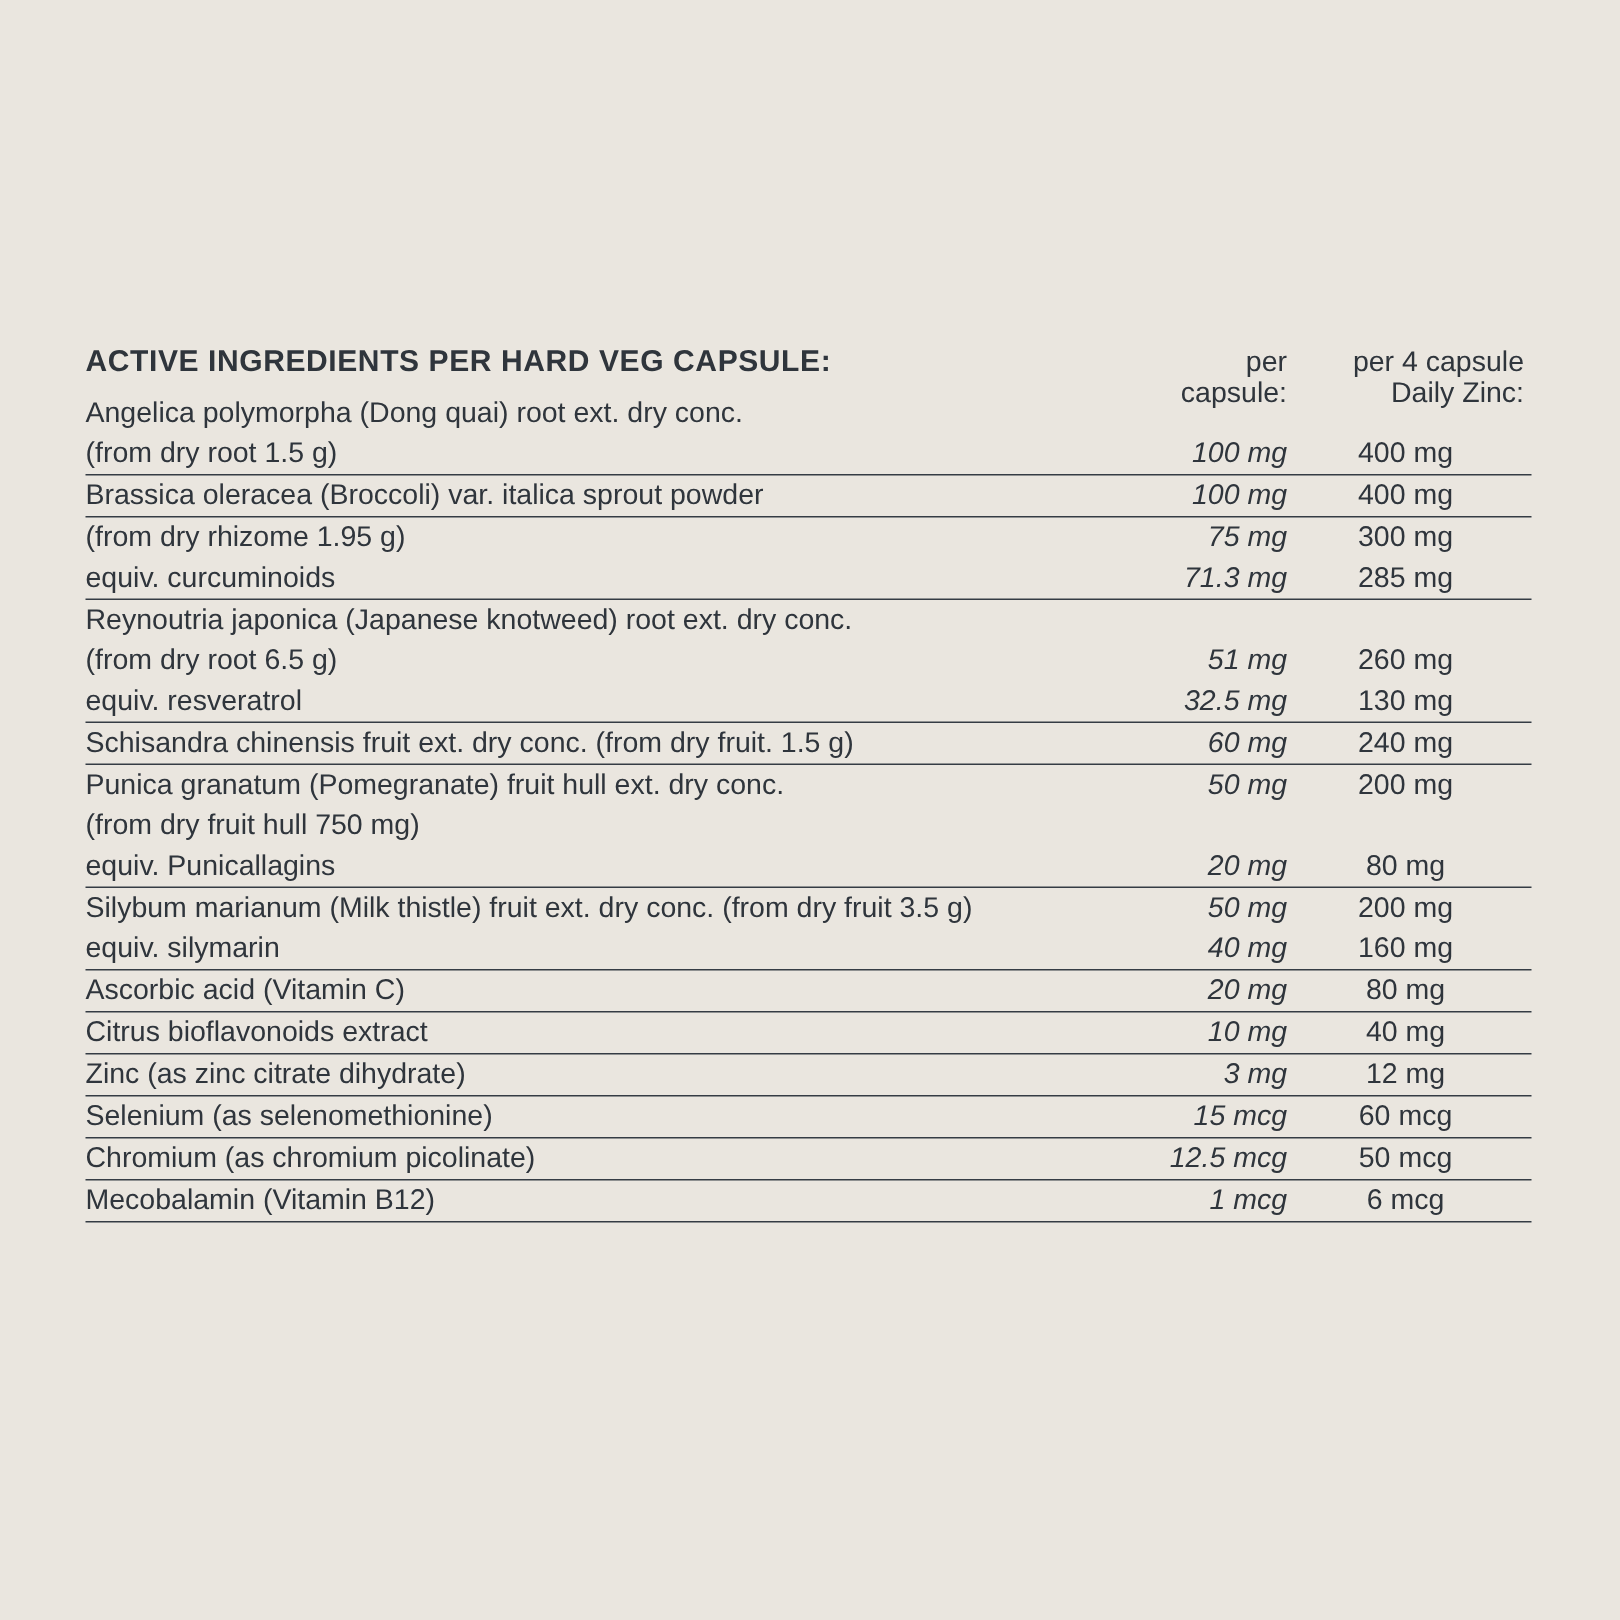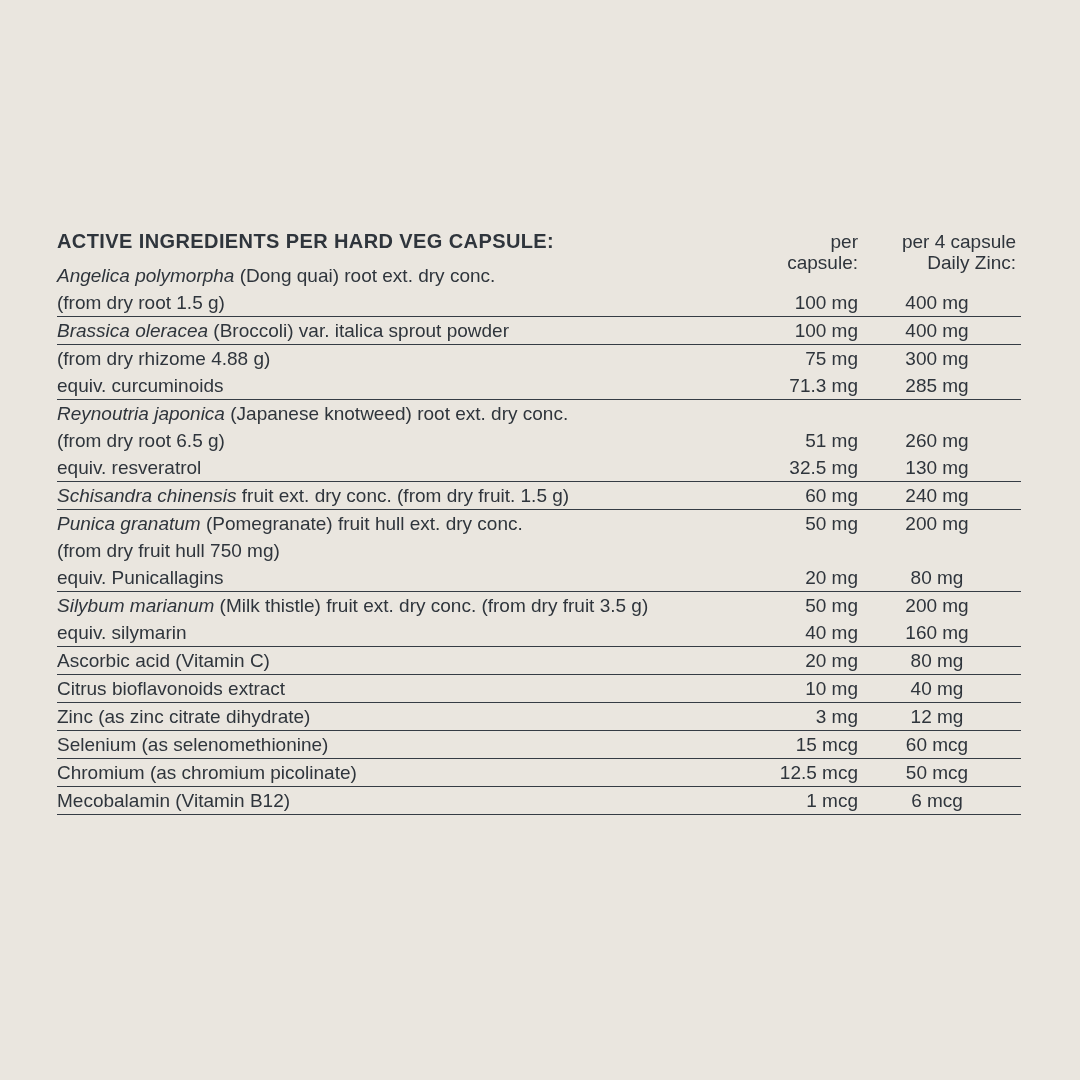--- a/index.html
+++ b/index.html
@@ -17,22 +17,22 @@
   .panel{position:absolute;left:57px;top:231px;width:964px;}
   .hdr{display:flex;align-items:flex-start;height:31px;}
   .title{flex:1;font-weight:bold;font-size:20px;line-height:21px;letter-spacing:0.4px;white-space:nowrap;}
   .hcol{font-size:19px;line-height:21px;text-align:right;white-space:nowrap;height:42px;}
   .hcol1{width:120px;}
   .hcol2{width:158px;padding-right:5px;box-sizing:content-box;}
   .group{border-bottom:1.5px solid var(--rule);}
   .row{display:flex;padding-right:5px;font-size:19px;line-height:27px;}
   .cell{white-space:nowrap;}
   .name{flex:1;overflow:visible;text-align:left;}
-  .sci{font-style:italic;}
-  .v1{width:120px;text-align:right;}
+  .sci{}
+  .v1{width:120px;text-align:right;font-style:italic;}
   .v2{width:158px;text-align:center;}
 </style>
 </head>
 <body>
 
 <div class="panel">
   <div class="hdr">
     <div class="title">ACTIVE INGREDIENTS PER HARD VEG CAPSULE:</div>
     <div class="hcol hcol1">
       <div>per</div>
@@ -58,21 +58,21 @@
       </div>
       <div class="group">
         <div class="row">
           <div class="cell name"><span class="sci">Brassica oleracea</span><span> (Broccoli) var. italica sprout powder</span></div>
           <div class="cell v1">100 mg</div>
           <div class="cell v2">400 mg</div>
         </div>
       </div>
       <div class="group">
         <div class="row">
-          <div class="cell name"><span>(from dry rhizome 4.88 g)</span></div>
+          <div class="cell name"><span>(from dry rhizome 1.95 g)</span></div>
           <div class="cell v1">75 mg</div>
           <div class="cell v2">300 mg</div>
         </div>
         <div class="row">
           <div class="cell name"><span>equiv. curcuminoids</span></div>
           <div class="cell v1">71.3 mg</div>
           <div class="cell v2">285 mg</div>
         </div>
       </div>
       <div class="group">

